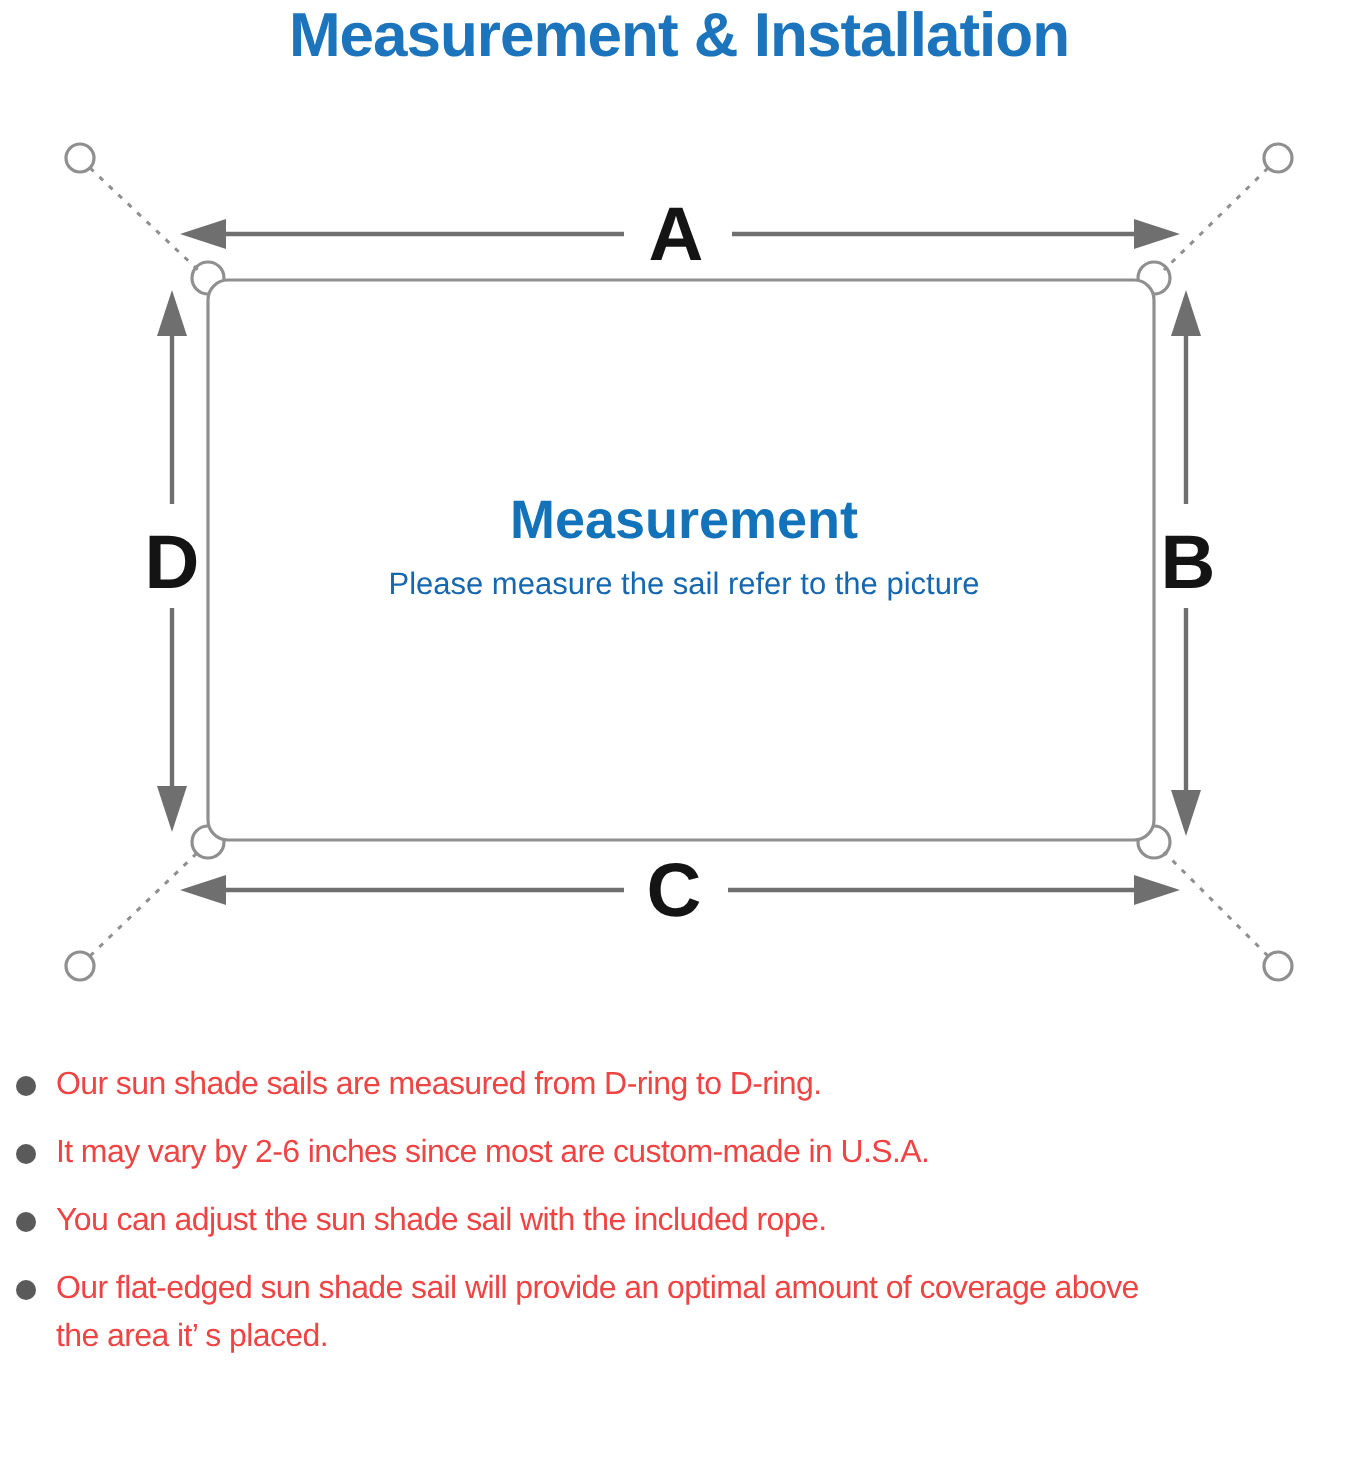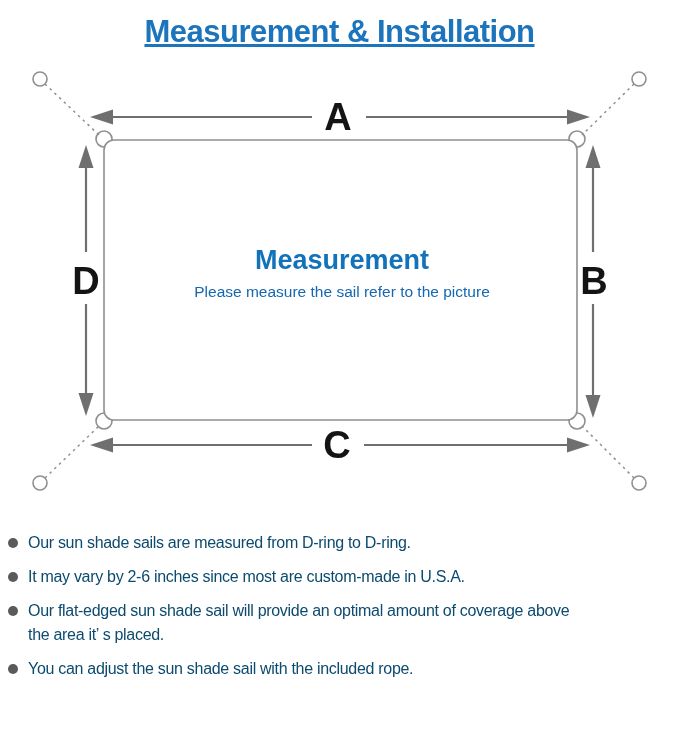--- a/index.html
+++ b/index.html
@@ -5,25 +5,24 @@
   html,body{margin:0;padding:0;background:#ffffff;}
   .canvas{
     position:relative;
     width:679px;height:739px;
     background:#ffffff;
     font-family:"Liberation Sans",sans-serif;
     overflow:hidden;
   }
   .page-title{
     position:absolute;top:0;left:0;width:679px;
-    margin:0;padding-top:14px;
+    margin:0;padding-top:0;
     text-align:center;
     font-size:31px;font-weight:700;letter-spacing:-0.5px;
     color:#1b74bc;
-    text-decoration:underline;
   }
   .diagram{
     position:absolute;top:60px;left:0;
   }
   .sail-outline{fill:#ffffff;stroke:#8f8f8f;stroke-width:1.6;}
   .ring{fill:#ffffff;stroke:#8f8f8f;stroke-width:1.6;}
   .anchor{fill:#ffffff;stroke:#8f8f8f;stroke-width:1.6;}
   .dash{stroke:#8f8f8f;stroke-width:1.5;fill:none;stroke-dasharray:2.5 4;}
   .mline{stroke:#6f6f6f;stroke-width:2.2;fill:none;}
   .mhead{fill:#6f6f6f;stroke:none;}
@@ -42,21 +41,21 @@
   .notes{
     position:absolute;top:527px;left:0;
     width:671px;margin:0;padding:4px 0 0 0;
     list-style:none;
   }
   .notes li{
     position:relative;
     margin:0 0 10px 0;
     padding-left:28px;
     font-size:16px;line-height:24px;letter-spacing:-0.3px;
-    color:#0c4a6e;
+    color:#ef4444;
     white-space:pre-line;
   }
   .notes li::before{
     content:"";
     position:absolute;left:8px;top:7px;
     width:10px;height:10px;border-radius:50%;
     background:#5a5a5a;
   }
 </style>
 </head>
@@ -117,18 +116,18 @@
     </g>
     <text class="dimlabel" x="594" y="234" text-anchor="middle">B</text>
 
     <text class="center-title" x="342" y="209" text-anchor="middle">Measurement</text>
     <text class="center-sub" x="342" y="237" text-anchor="middle">Please measure the sail refer to the picture</text>
   </svg>
 
   <ul class="notes">
     <li>Our sun shade sails are measured from D-ring to D-ring.</li>
     <li>It may vary by 2-6 inches since most are custom-made in U.S.A.</li>
+    <li>You can adjust the sun shade sail with the included rope.</li>
     <li>Our flat-edged sun shade sail will provide an optimal amount of coverage above
 the area it’ s placed.</li>
-    <li>You can adjust the sun shade sail with the included rope.</li>
   </ul>
 
 </div>
 
 </body></html>

